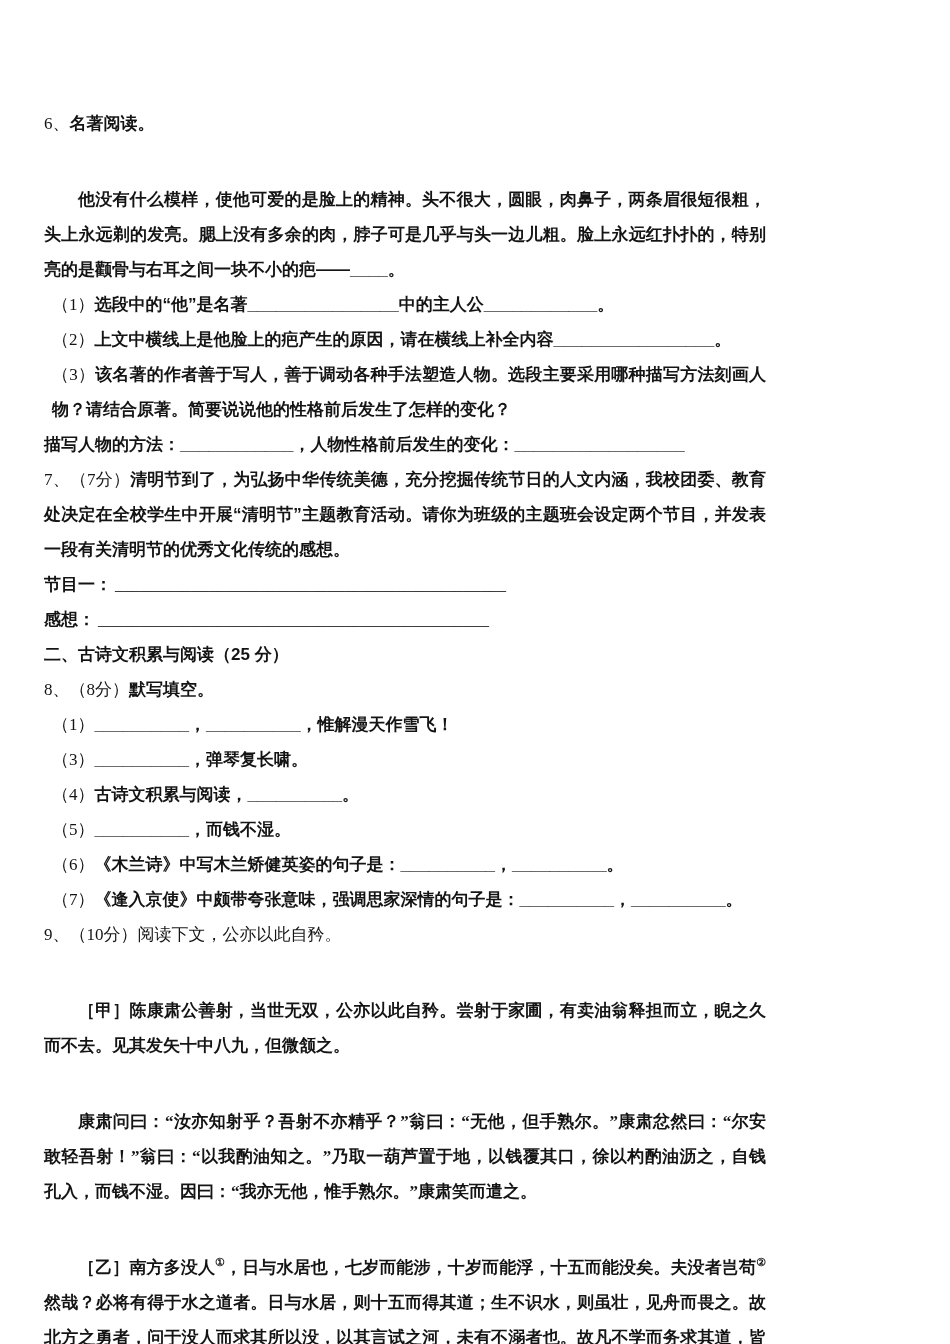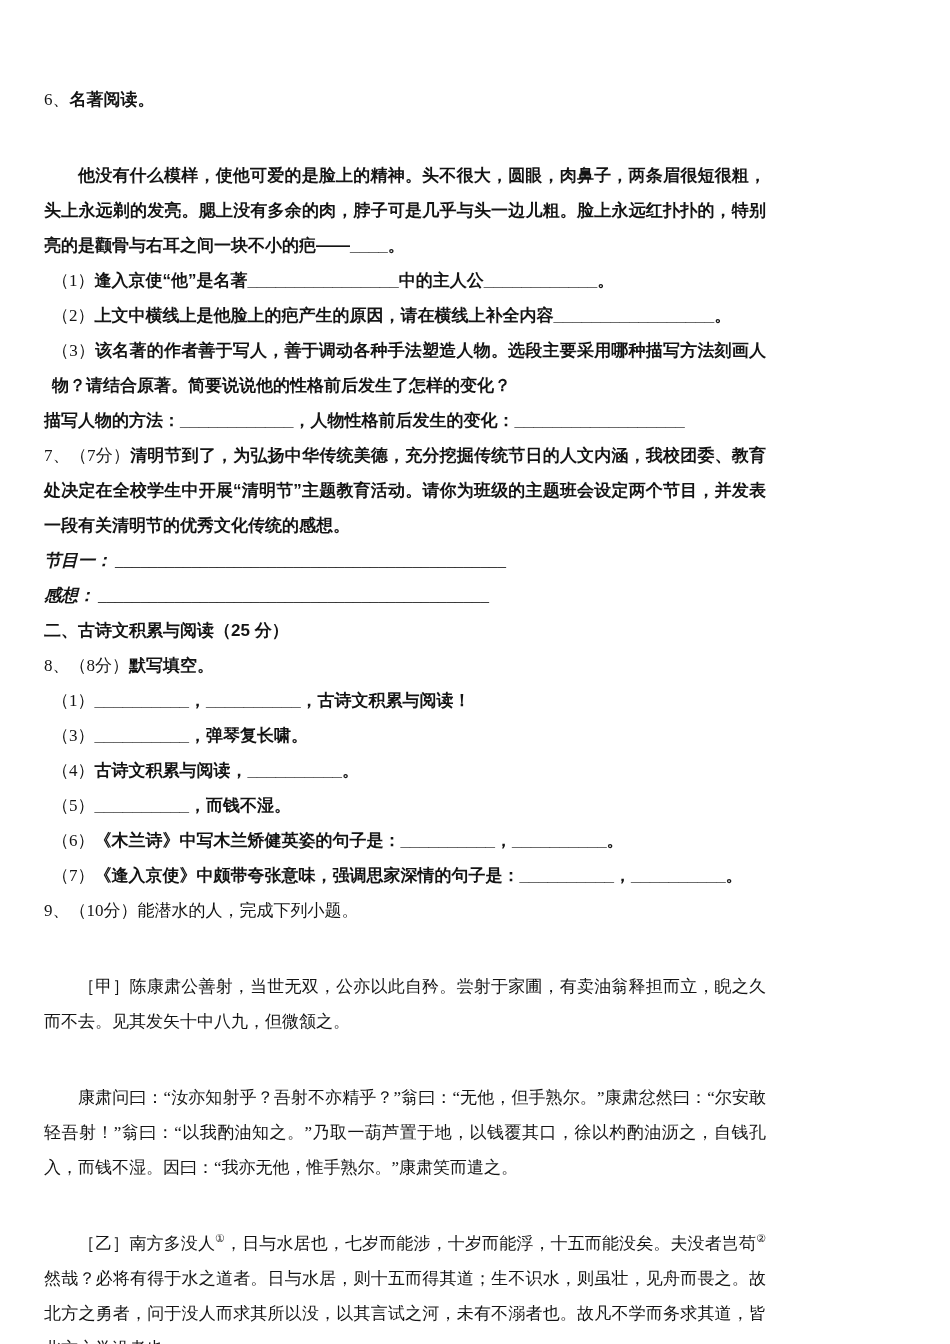--- a/index.html
+++ b/index.html
@@ -5,76 +5,76 @@
   * { margin: 0; padding: 0; box-sizing: border-box; }
   html, body { background: #ffffff; }
   body {
     width: 950px; height: 1344px;
     overflow: hidden;
     color: #141414;
     font-family: "Liberation Serif", "DejaVu Serif", serif;
   }
   .page {
     width: 808px; height: 1344px;
-    padding: 82px 42px 0 44px;
+    padding: 106px 42px 0 44px;
     font-size: 17px;
     line-height: 35px;
   }
   .para { text-align: justify; }
   .heiti { font-family: "Liberation Sans", "DejaVu Sans", sans-serif; font-weight: 700; }
   .songti { font-family: "Liberation Serif", "DejaVu Serif", serif; font-weight: 400; }
-  .kaiti { font-family: "Liberation Serif", "DejaVu Serif", serif; font-weight: 400; }
+  .kaiti { font-family: "Liberation Serif", "DejaVu Serif", serif; font-weight: 700; }
   .indent2 { text-indent: 34px; margin-top: 41px; }
   .subitem { padding-left: 8px; }
-  .blank-label { margin-right: 3px; font-style: italic; }
+  .blank-label { margin-right: 3px; }
   .blank-line { letter-spacing: 0; margin-top: 12px; }
   sup.note-ref { font-size: 11px; line-height: 0; vertical-align: super; }
 </style>
 </head>
 <body>
 
 <div class="page">
 
   <p class="para"><span class="songti">6、</span><span class="heiti">名著阅读。</span></p>
 
   <p class="para heiti indent2">他没有什么模样，使他可爱的是脸上的精神。头不很大，圆眼，肉鼻子，两条眉很短很粗，头上永远剃的发亮。腮上没有多余的肉，脖子可是几乎与头一边儿粗。脸上永远红扑扑的，特别亮的是颧骨与右耳之间一块不小的疤——____。</p>
 
-  <p class="para subitem"><span class="songti">（1）</span><span class="heiti">逢入京使“他”是名著________________中的主人公____________。</span></p>
+  <p class="para subitem"><span class="songti">（1）</span><span class="heiti">选段中的“他”是名著________________中的主人公____________。</span></p>
 
   <p class="para subitem"><span class="songti">（2）</span><span class="heiti">上文中横线上是他脸上的疤产生的原因，请在横线上补全内容_________________。</span></p>
 
   <p class="para subitem"><span class="songti">（3）</span><span class="heiti">该名著的作者善于写人，善于调动各种手法塑造人物。选段主要采用哪种描写方法刻画人物？请结合原著。简要说说他的性格前后发生了怎样的变化？</span></p>
 
   <p class="para heiti">描写人物的方法：____________，人物性格前后发生的变化：__________________</p>
 
   <p class="para"><span class="songti">7、（7分）</span><span class="heiti">清明节到了，为弘扬中华传统美德，充分挖掘传统节日的人文内涵，我校团委、教育处决定在全校学生中开展“清明节”主题教育活动。请你为班级的主题班会设定两个节目，并发表一段有关清明节的优秀文化传统的感想。</span></p>
 
   <p class="para"><span class="heiti blank-label">节目一：</span><span class="songti blank-line">______________________________________________</span></p>
 
 
   <p class="para"><span class="heiti blank-label">感想：</span><span class="songti blank-line">______________________________________________</span></p>
 
   <p class="para heiti">二、古诗文积累与阅读（25 分）</p>
 
   <p class="para"><span class="songti">8、（8分）</span><span class="heiti">默写填空。</span></p>
 
-  <p class="para subitem"><span class="songti">（1）</span><span class="heiti">__________，__________，古诗文积累与阅读！</span></p>
+  <p class="para subitem"><span class="songti">（1）</span><span class="heiti">__________，__________，惟解漫天作雪飞！</span></p>
 
 
   <p class="para subitem"><span class="songti">（3）</span><span class="heiti">__________，弹琴复长啸。</span></p>
 
   <p class="para subitem"><span class="songti">（4）</span><span class="heiti">古诗文积累与阅读，__________。</span></p>
 
   <p class="para subitem"><span class="songti">（5）</span><span class="heiti">__________，而钱不湿。</span></p>
 
   <p class="para subitem"><span class="songti">（6）</span><span class="heiti">《木兰诗》中写木兰矫健英姿的句子是：__________，__________。</span></p>
 
   <p class="para subitem"><span class="songti">（7）</span><span class="heiti">《逢入京使》中颇带夸张意味，强调思家深情的句子是：__________，__________。</span></p>
 
-  <p class="para"><span class="songti">9、（10分）</span><span class="songti">能潜水的人，完成下列小题。</span></p>
+  <p class="para"><span class="songti">9、（10分）</span><span class="songti">阅读下文，公亦以此自矜。</span></p>
 
   <p class="para kaiti indent2">［甲］陈康肃公善射，当世无双，公亦以此自矜。尝射于家圃，有卖油翁释担而立，睨之久而不去。见其发矢十中八九，但微颔之。</p>
 
   <p class="para kaiti indent2">康肃问曰：“汝亦知射乎？吾射不亦精乎？”翁曰：“无他，但手熟尔。”康肃忿然曰：“尔安敢轻吾射！”翁曰：“以我酌油知之。”乃取一葫芦置于地，以钱覆其口，徐以杓酌油沥之，自钱孔入，而钱不湿。因曰：“我亦无他，惟手熟尔。”康肃笑而遣之。</p>
 
   <p class="para kaiti indent2"><span>［乙］南方多没人</span><sup class="note-ref">①</sup><span>，日与水居也，七岁而能涉，十岁而能浮，十五而能没矣。夫没者岂苟</span><sup class="note-ref">②</sup><span>然哉？必将有得于水之道者。日与水居，则十五而得其道；生不识水，则虽壮，见舟而畏之。故北方之勇者，问于没人而求其所以没，以其言试之河，未有不溺者也。故凡不学而务求其道，皆北方之学没者也。</span></p>
 
   <p class="para kaiti indent2">（注）①没（mò）人：能潜水的人。②苟：随便，随意，草率。</p>
 
 </div>

